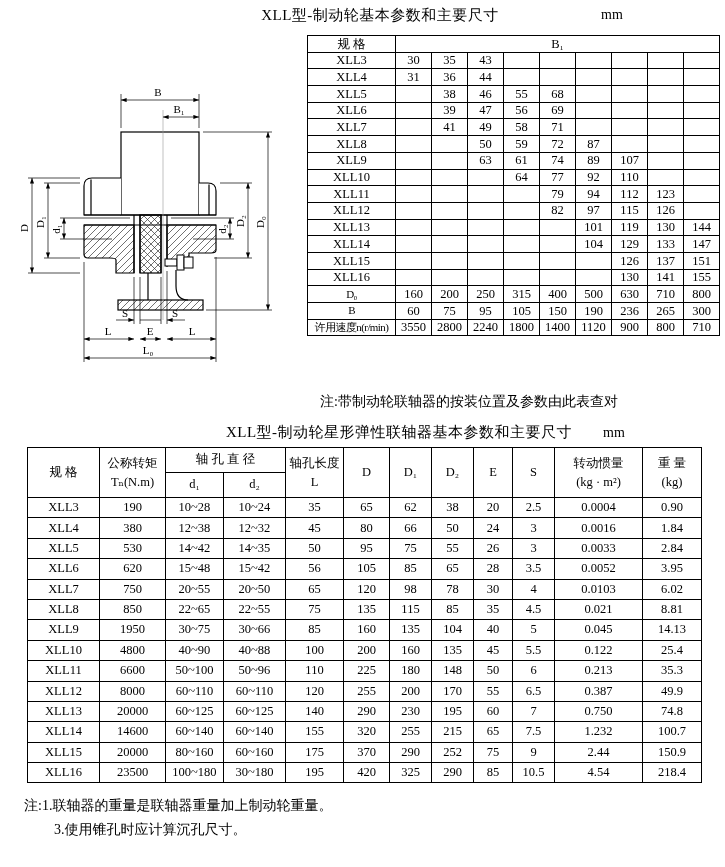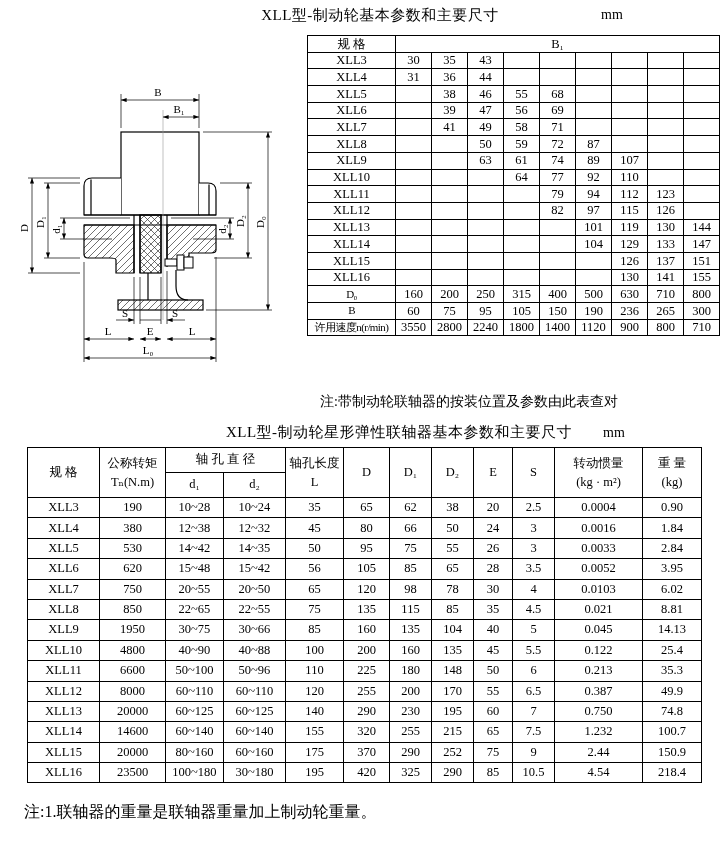--- a/index.html
+++ b/index.html
@@ -18,21 +18,21 @@
   #t1{left:307px;top:35px;width:412px;}
   #t1 td{height:15.7px;font-size:12.5px;line-height:1;}
   #t1 .spec{font-size:12.5px;}
   #t1 .plabel{font-size:11px;letter-spacing:-0.6px;}
   
   #t2{left:27px;top:447px;width:674px;}
   #t2 td{height:19.4px;font-size:12.5px;line-height:1.05;}
   #t2 thead td{height:24px;font-size:12.5px;}
   .h2line{display:block;line-height:1.5;}
   .note{font-size:14px;white-space:nowrap;}
-  .notes-block{font-size:16px;line-height:24px;margin-top:6px;}
+  .notes-block{font-size:14px;line-height:24px;}
   .notes-block div{white-space:nowrap;}
   .indent{padding-left:30px;}
   svg text{font-family:"Liberation Serif","DejaVu Serif",serif;font-size:11px;fill:#000;}
 </style>
 </head>
 <body>
 
 <div class="abs title" style="left:30px;top:6px;width:700px;text-align:center;">XLL型-制动轮基本参数和主要尺寸</div>
 <div class="abs unit" style="left:601px;top:7px;">mm</div>
 
@@ -614,13 +614,14 @@
         <td>85</td>
         <td>10.5</td>
         <td>4.54</td>
         <td>218.4</td>
       </tr>
     </tbody>
 </table>
 
 <div class="abs notes-block" style="left:24px;top:794px;">
   <div>注:1.联轴器的重量是联轴器重量加上制动轮重量。</div>
+  <div class="indent">3.使用锥孔时应计算沉孔尺寸。</div>
 </div>
 
 </body></html>

